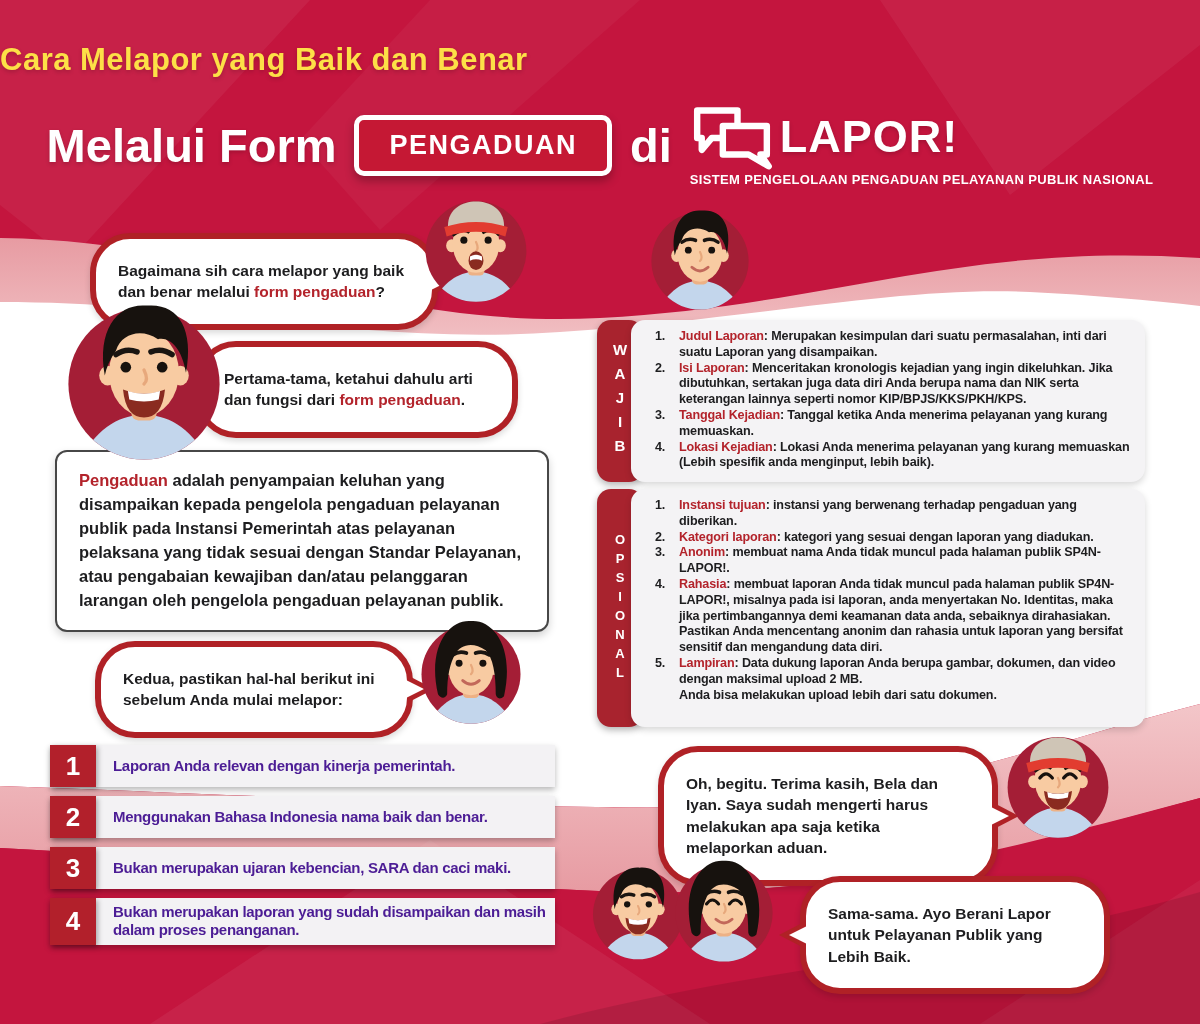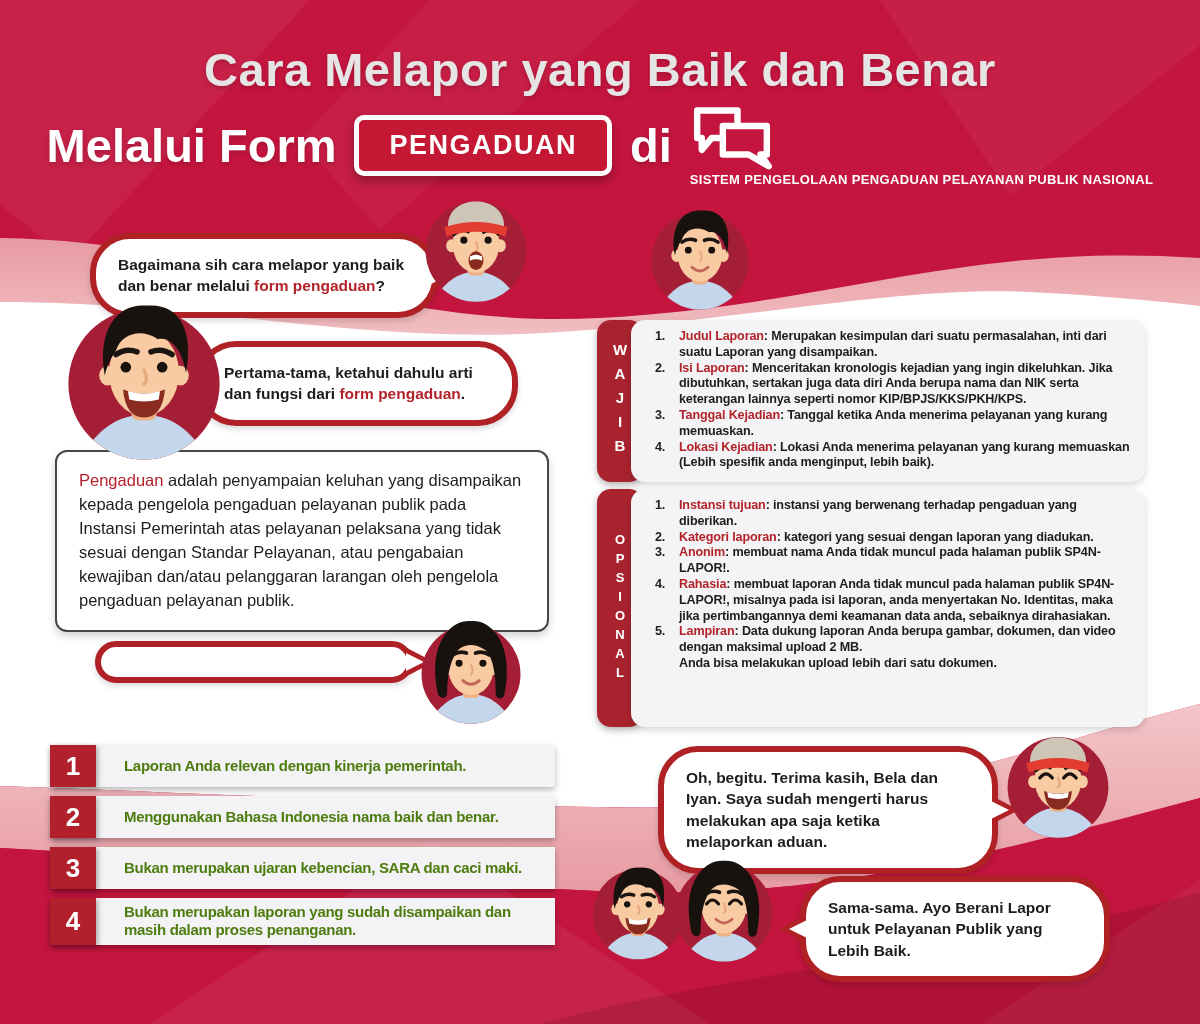--- a/index.html
+++ b/index.html
@@ -4,72 +4,72 @@
 <style>
   html,body{margin:0;padding:0;background:#222;}
   #poster{
     position:relative;width:1200px;height:1024px;overflow:hidden;
     font-family:"Liberation Sans",sans-serif;background:#C4153E;
   }
   #poster *{box-sizing:border-box;}
   .bg{position:absolute;inset:0;z-index:0;}
   
   .title1{
-    position:absolute;top:42px;left:0;right:0;text-align:center;z-index:3;
-    font-size:47px;font-weight:800;color:#e5e5e5;letter-spacing:.5px;
+    position:absolute;top:42px;left:0;right:0;text-align:left;z-index:3;
+    font-size:31px;font-weight:800;color:#fde047;letter-spacing:.5px;
     text-shadow:0 2px 4px rgba(0,0,0,.18);
   }
   .title2{
     position:absolute;top:104px;left:0;right:0;z-index:3;
     display:flex;justify-content:center;align-items:center;gap:18px;
     color:#fff;font-size:47px;font-weight:800;text-shadow:0 2px 4px rgba(0,0,0,.18);
   }
   .badge{
     font-size:27px;font-weight:800;letter-spacing:1.5px;color:#fff;
     background:#C51834;border:5px solid #fff;border-radius:10px;
     padding:10px 30px;box-shadow:0 5px 10px rgba(0,0,0,.28);text-shadow:none;
   }
   .logoWrap{display:flex;flex-direction:column;align-items:flex-start;}
   .logoRow{display:flex;align-items:center;gap:6px;}
   .logoText{font-size:45px;font-weight:800;letter-spacing:1px;}
   .logoTag{font-size:13px;font-weight:700;letter-spacing:.35px;margin-top:2px;text-shadow:none;}
   
   .bubble{
     position:absolute;z-index:4;background:#fff;border:6px solid #B02126;
-    border-radius:40px;padding:15px 22px;color:#1D1D1F;
+    border-radius:40px;padding:21px 22px;color:#1D1D1F;
     font-size:15.5px;font-weight:700;line-height:1.38;
     box-shadow:0 3px 6px rgba(0,0,0,.15);
   }
   .red{color:#B3232B;}
   .tail{position:absolute;width:0;height:0;}
   .tail-r{right:-27px;top:50%;margin-top:-14px;
     border:14px solid transparent;border-right:0;border-left:27px solid #B02126;}
   .tail-r::after{content:"";position:absolute;left:-28px;top:-9px;
     border:9px solid transparent;border-right:0;border-left:18px solid #fff;}
   .tail-l{left:-27px;top:50%;margin-top:-14px;
     border:14px solid transparent;border-left:0;border-right:27px solid #B02126;}
   .tail-l::after{content:"";position:absolute;right:-28px;top:-9px;
     border:9px solid transparent;border-left:0;border-right:18px solid #fff;}
   
   .defBox{
     position:absolute;left:55px;top:450px;width:494px;z-index:4;
     background:#fff;border:2px solid #474747;border-radius:12px;
-    padding:17px 22px;font-size:16.5px;font-weight:400;line-height:1.45;
+    padding:17px 22px;font-size:16.5px;font-weight:700;line-height:1.45;
     color:#1D1D1F;box-shadow:0 4px 9px rgba(0,0,0,.18);
   }
   
   .checklist{position:absolute;left:50px;top:745px;width:505px;z-index:4;
     display:flex;flex-direction:column;gap:9px;}
   .chkRow{display:flex;align-items:stretch;background:#F3F2F4;
     box-shadow:0 3px 6px rgba(0,0,0,.28);min-height:42px;}
   .chkNum{flex:none;width:46px;background:#B2202B;color:#fff;
     display:flex;align-items:center;justify-content:center;
     font-size:26px;font-weight:800;box-shadow:2px 2px 5px rgba(0,0,0,.3);}
-  .chkTxt{flex:1;display:flex;align-items:center;padding:5px 8px 5px 28px;
-    font-size:15px;font-weight:700;letter-spacing:-.3px;color:#4d7c0f;line-height:1.22;}
+  .chkTxt{flex:1;display:flex;align-items:center;padding:5px 8px 5px 17px;
+    font-size:15px;font-weight:700;letter-spacing:-.3px;color:#4c1d95;line-height:1.22;}
   
   .panel{position:absolute;left:597px;width:548px;display:flex;z-index:4;}
   .pside{flex:none;width:46px;background:#A8232E;border-radius:14px;
     display:flex;align-items:center;justify-content:center;
     box-shadow:0 3px 7px rgba(0,0,0,.3);}
   .pside span{writing-mode:vertical-rl;text-orientation:upright;color:#fff;
     font-weight:800;font-size:15px;letter-spacing:7px;}
   .pside span.tight{font-size:13px;letter-spacing:4px;}
   .pbody{flex:1;margin-left:-12px;background:#F4F3F5;border-radius:14px;
     padding:9px 11px 9px 24px;box-shadow:0 3px 7px rgba(0,0,0,.16);}
@@ -175,40 +175,42 @@
   <div class="title2">
     <span>Melalui Form</span>
     <span class="badge">PENGADUAN</span>
     <span>di</span>
     <span class="logoWrap">
       <span class="logoRow">
         <svg width="84" height="66" viewBox="0 0 90 72">
           <path d="M7 7 h44 v30 h-28 l-11 13 v-13 h-5 Z" fill="none" stroke="#fff" stroke-width="7" stroke-linejoin="round"></path>
           <path d="M35 24 h48 v31 h-7 l9 13 -22 -13 h-28 Z" fill="#C4153E" stroke="#fff" stroke-width="7" stroke-linejoin="round"></path>
         </svg>
+        <span class="logoText">LAPOR!</span>
       </span>
       <span class="logoTag">SISTEM PENGELOLAAN PENGADUAN PELAYANAN PUBLIK NASIONAL</span>
     </span>
   </div>
 
   <div class="bubble" style="left:90px;top:233px;width:348px;">
     <span>Bagaimana sih cara melapor yang baik dan benar melalui </span><span class="red">form pengaduan</span><span>?</span>
     <i class="tail tail-r"></i>
   </div>
 
   <div class="bubble" style="left:196px;top:341px;width:322px;">
     <span>Pertama-tama, ketahui dahulu arti dan fungsi dari </span><span class="red">form pengaduan</span><span>.</span>
     <i class="tail tail-l"></i>
   </div>
 
   <div class="defBox">
     <span class="red">Pengaduan</span><span> adalah penyampaian keluhan yang disampaikan kepada pengelola pengaduan pelayanan publik pada Instansi Pemerintah atas pelayanan pelaksana yang tidak sesuai dengan Standar Pelayanan, atau pengabaian kewajiban dan/atau pelanggaran larangan oleh pengelola pengaduan pelayanan publik.</span>
   </div>
 
   <div class="bubble" style="left:95px;top:641px;width:318px;">
+    <span>Kedua, pastikan hal-hal berikut ini sebelum Anda mulai melapor:</span>
     <i class="tail tail-r"></i>
   </div>
 
   <div class="checklist">
     <div class="chkRow">
       <div class="chkNum">1</div>
       <div class="chkTxt">Laporan Anda relevan dengan kinerja pemerintah.</div>
     </div>
     <div class="chkRow">
       <div class="chkNum">2</div>
@@ -263,20 +265,21 @@
         <span class="ptxt"><span class="red">Kategori laporan</span><span>: kategori yang sesuai dengan laporan yang diadukan.</span></span>
       </div>
       <div class="pitem">
         <span class="pnum">3.</span>
         <span class="ptxt"><span class="red">Anonim</span><span>: membuat nama Anda tidak muncul pada halaman publik SP4N-LAPOR!.</span></span>
       </div>
       <div class="pitem">
         <span class="pnum">4.</span>
         <span class="ptxt">
           <span class="red">Rahasia</span><span>: membuat laporan Anda tidak muncul pada halaman publik SP4N-LAPOR!, misalnya pada isi laporan, anda menyertakan No. Identitas, maka jika pertimbangannya demi keamanan data anda, sebaiknya dirahasiakan.</span>
+          <div class="pextra">Pastikan Anda mencentang anonim dan rahasia untuk laporan yang bersifat sensitif dan mengandung data diri.</div>
         </span>
       </div>
       <div class="pitem">
         <span class="pnum">5.</span>
         <span class="ptxt">
           <span class="red">Lampiran</span><span>: Data dukung laporan Anda berupa gambar, dokumen, dan video dengan maksimal upload 2 MB.</span>
           <div class="pextra">Anda bisa melakukan upload lebih dari satu dokumen.</div>
         </span>
       </div>
     </div>

